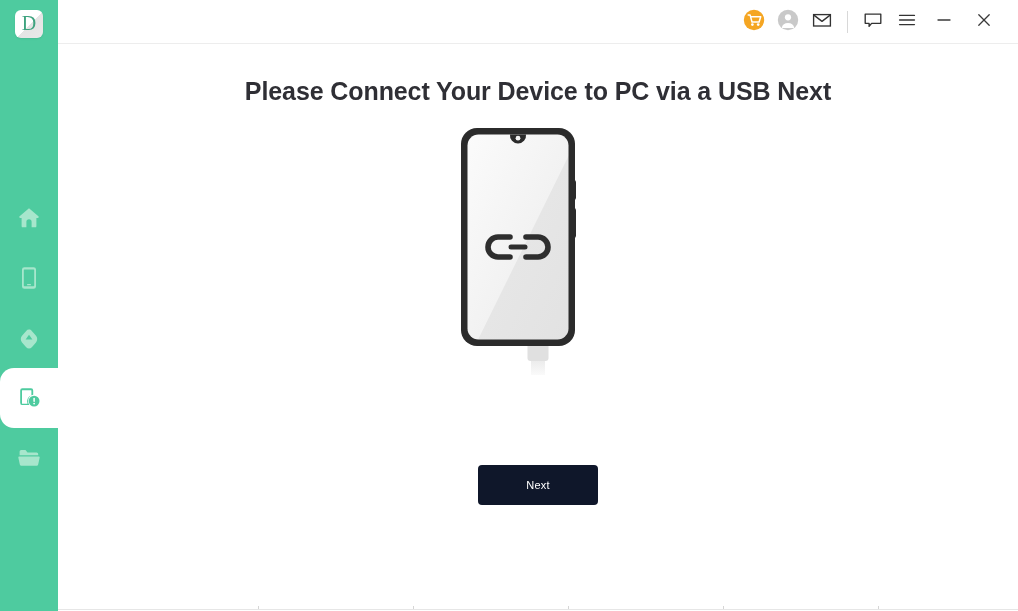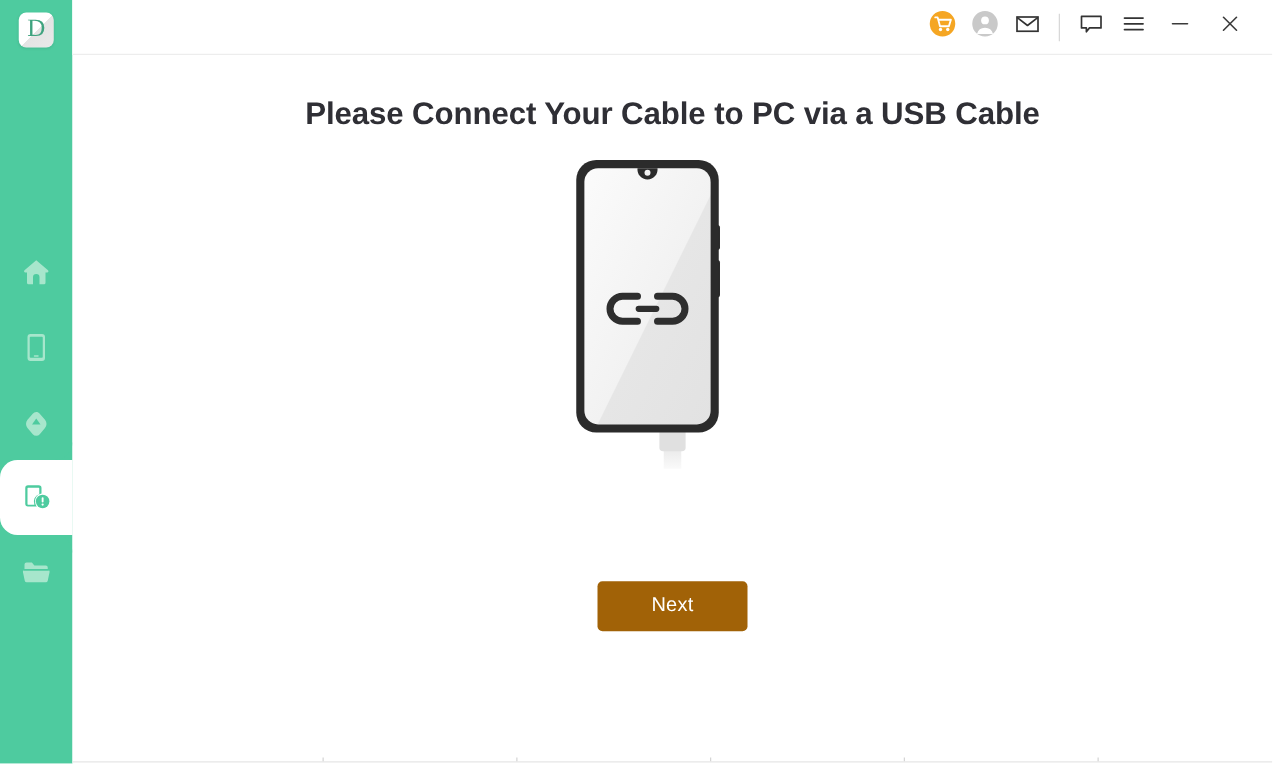--- a/index.html
+++ b/index.html
@@ -150,25 +150,25 @@
   .illustration {
     margin-top: 19px;
     width: 160px;
     height: 265px;
     position: relative;
   }
   .next-btn {
     margin-top: 75px;
     width: 120px;
     height: 40px;
-    background: #a16207;
+    background: #0f172a;
     border: none;
     border-radius: 4px;
     color: #ffffff;
-    font-size: 16px;
+    font-size: 11px;
     font-family: "Liberation Sans", sans-serif;
     cursor: pointer;
     letter-spacing: 0.2px;
   }
 
   
   .bottom-rule {
     position: absolute;
     left: 0;
     bottom: 0;
@@ -317,21 +317,21 @@
               <line x1="4.8" y1="4.8" x2="15.2" y2="15.2"></line>
               <line x1="15.2" y1="4.8" x2="4.8" y2="15.2"></line>
             </g>
           </svg>
         </span>
       </div>
     </div>
 
     <div class="content">
 
-      <div class="page-title">Please Connect Your Cable to PC via a USB Cable</div>
+      <div class="page-title">Please Connect Your Device to PC via a USB Next</div>
 
       <div class="illustration">
         <svg width="160" height="265" viewBox="0 0 160 265">
           <defs>
             <linearGradient id="screenGrad" x1="0" y1="0" x2="1" y2="1">
               <stop offset="0%" stop-color="#fbfbfb"></stop>
               <stop offset="55%" stop-color="#f2f2f2"></stop>
               <stop offset="55.5%" stop-color="#e6e6e6"></stop>
               <stop offset="100%" stop-color="#e2e2e2"></stop>
             </linearGradient>

